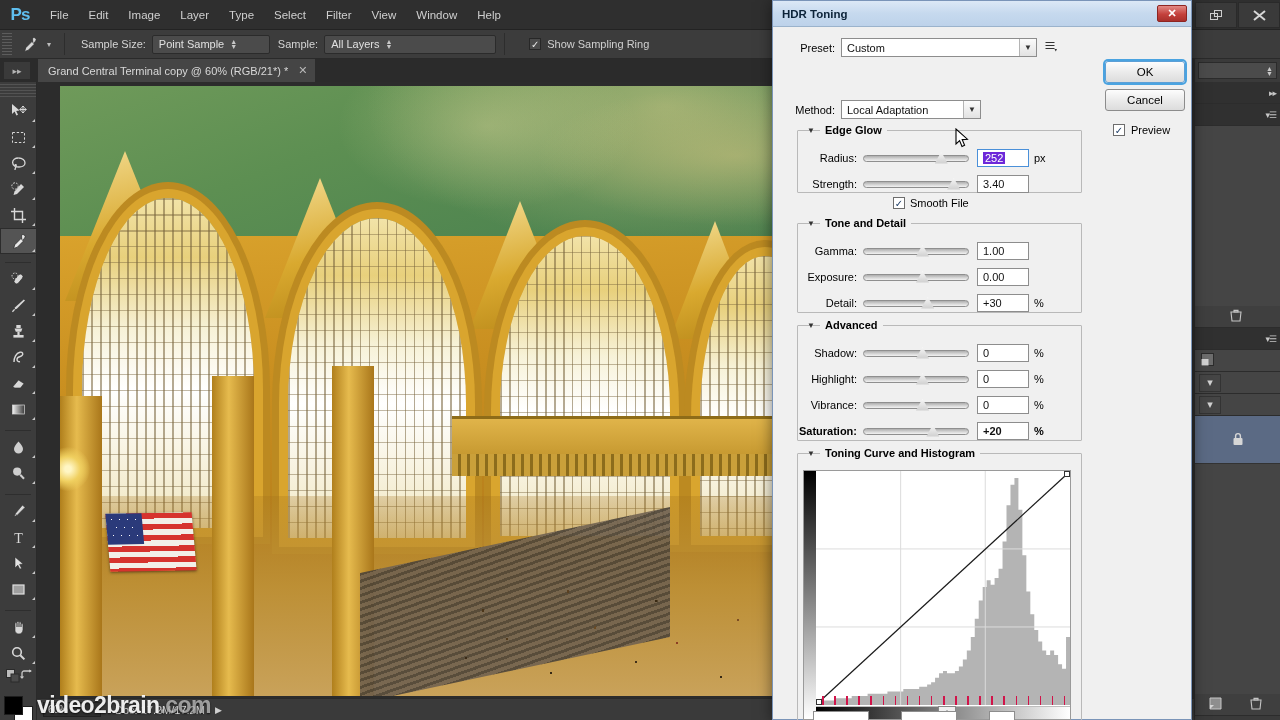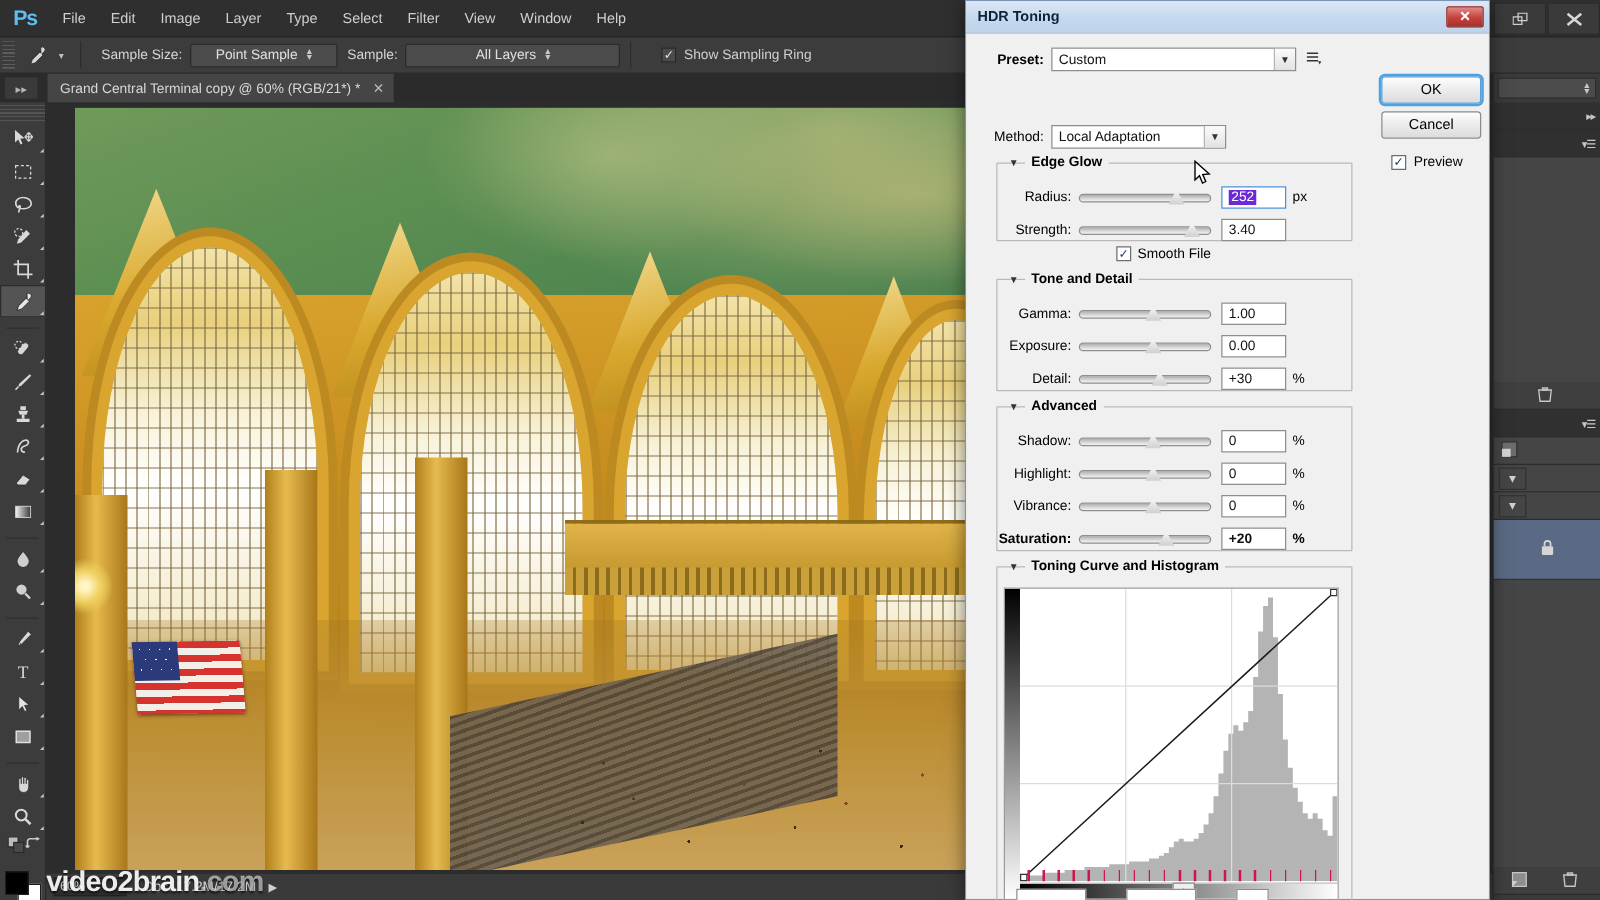--- a/index.html
+++ b/index.html
@@ -45,21 +45,21 @@
   }
   .grip { width:10px; height:22px; margin:0 4px 0 2px;
           background:repeating-linear-gradient(to bottom,#6a6a6a 0 1px,transparent 1px 3px);
           opacity:.7; }
   .opt-tool-icon { width:26px; height:22px; display:flex; align-items:center; justify-content:center; }
   .opt-caret { width:14px; height:22px; display:flex; align-items:center; justify-content:center; font-size:8px; color:#bdbdbd;}
   .opt-label { color:#d5d5d5; font-size:11px; margin:0 6px 0 8px; }
   .opt-select {
     height:19px; background:#4b4b4b; border:1px solid #2b2b2b; border-radius:2px;
     color:#e0e0e0; font-size:11px; display:flex; align-items:center;
-    padding:0 4px 0 6px; position:relative; justify-content:center;
+    padding:0 4px 0 6px; position:relative; justify-content:flex-start;
   }
   .spin { display:flex; flex-direction:column; line-height:5px; font-size:7px; color:#c8c8c8; margin-left:6px;}
   .opt-check { display:flex; align-items:center; gap:6px; margin-left:16px; }
   .cbox { width:12px; height:12px; background:#4b4b4b; border:1px solid #272727;
           display:flex;align-items:center;justify-content:center; color:#e8e8e8; font-size:10px; }
   .optsep { width:1px; height:22px; background:#2d2d2d; margin:0 8px; }
 
   .tabbar {
     position:absolute; left:0; top:59px; width:1280px; height:23px; background:#2b2b2b;
   }
@@ -738,21 +738,21 @@
     <div class="dlg-title">
       <span>HDR Toning</span>
     </div>
     <div class="dlg-close">
       <span>✕</span>
     </div>
 
     <div class="dlg-body">
 
       <div class="preset-row row">
-        <span class="lbl" style="width:44px;margin-right:6px;font-weight:bold;">Preset:</span>
+        <span class="lbl" style="width:44px;margin-right:6px;">Preset:</span>
         <div class="combo" style="width:196px">
           <span>Custom</span>
           <span class="arrowbox">▼</span>
         </div>
         <span class="presetmenu-icon">
           <svg width="14" height="14" viewBox="0 0 14 14">
             <path d="M0.5 2.5 h9 M0.5 5.5 h9 M0.5 8.5 h9" stroke="#333" stroke-width="1.2"></path>
             <path d="M9.5 9 l2.5 0 l-1.25 2.6 Z" fill="#333"></path>
           </svg>
         </span>

